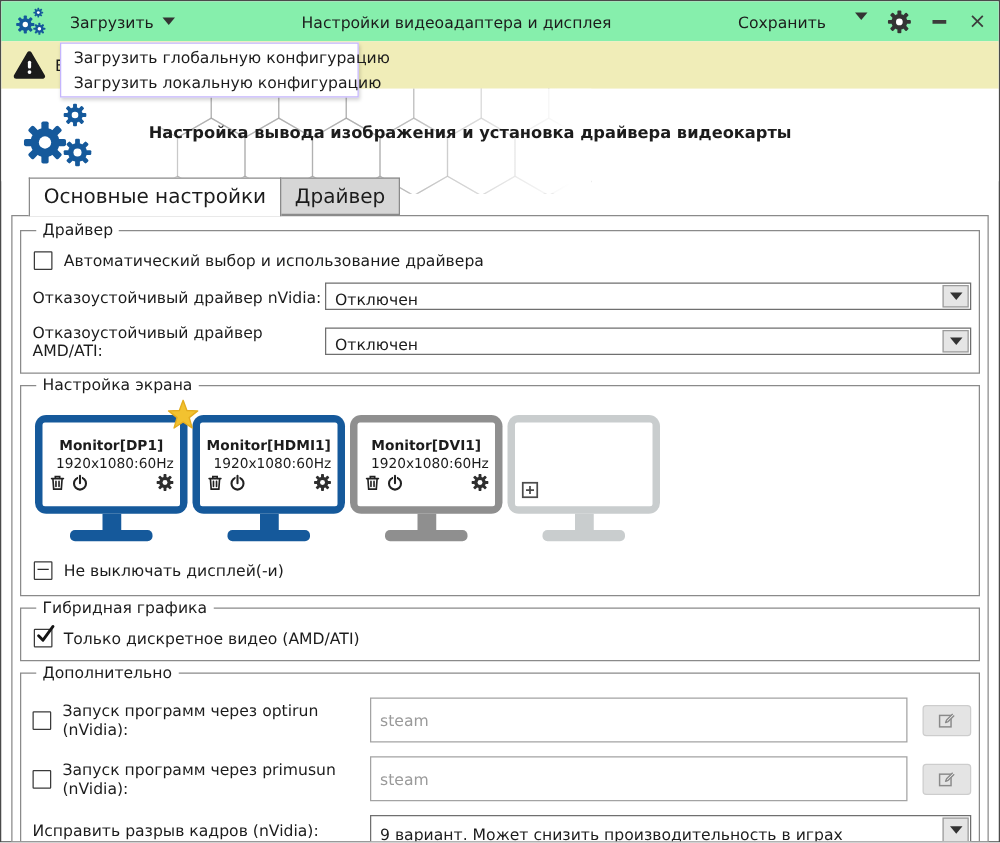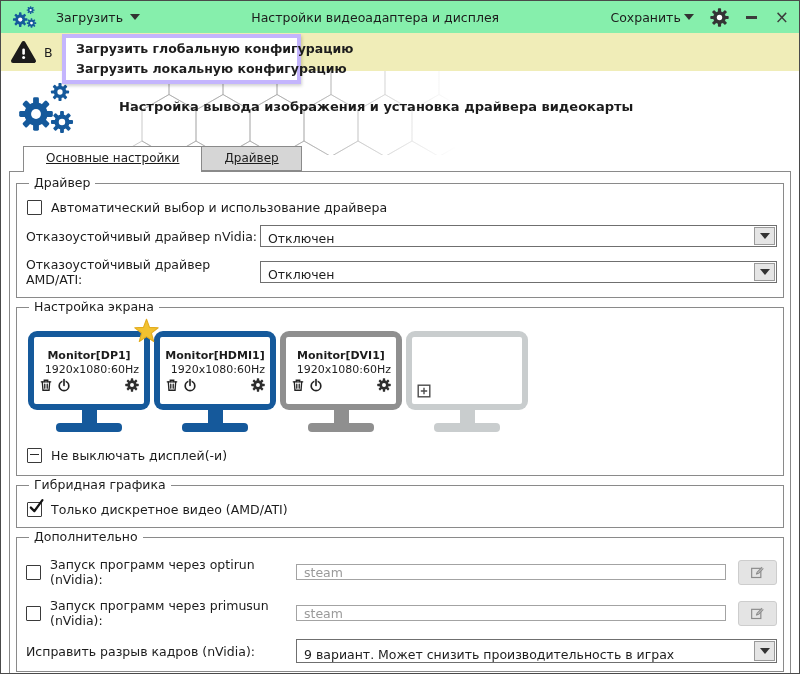--- a/index.html
+++ b/index.html
@@ -10,44 +10,44 @@
     font-size:12.5px;
   }
   svg { display:block; }
   
   .topbar { height:32px; flex:0 0 32px; display:flex; align-items:center; padding:0 10px; background:#86efac; }
   .logo-sm { width:28px; height:26px; color:var(--accent,#15599B); }
   .menu-btn { display:flex; align-items:center; gap:7px; margin-left:17px; cursor:default; }
   .tri-down { width:0; height:0; border-left:5px solid transparent; border-right:5px solid transparent; border-top:6px solid #333; }
   .topbar-title { flex:1; text-align:center; font-size:12.5px; }
   .topbar-right { display:flex; align-items:center; gap:16px; }
-  .save-btn { display:flex; align-items:center; gap:3px; }
+  .save-btn { display:flex; align-items:flex-start; gap:23px; }
   .gear-btn { width:19px; height:19px; color:#343434; }
   .min-btn { width:14px; height:14px; display:flex; align-items:center; justify-content:center; }
   .min-glyph { width:11px; height:0; border-top:3px solid #3c3c3c; }
   .close-btn { font-size:17px; color:#3c3c3c; line-height:14px; }
   
   .warnbar { height:38px; flex:0 0 38px; background:var(--warning-bg,#F0EDB8); display:flex; align-items:center; padding:0 9px; gap:7px; }
   .warn-icon { width:27px; height:24px; }
   
   .dropdown-menu {
-    position:absolute; left:61px; top:33px; width:239px; background:#fff;
-    border:4px solid #c4b5fd; z-index:30; padding:1px 0; box-shadow:1px 2px 3px rgba(0,0,0,.18);font-weight:bold;
+    position:absolute; left:47px; top:33px; width:239px; background:#fff;
+    border:1px solid #c4b5fd; z-index:30; padding:1px 0; box-shadow:1px 2px 3px rgba(0,0,0,.18);
   }
   .dropdown-item { padding:2px 10px 3px; white-space:nowrap; font-size:12.5px; }
   
   .header { height:74px; flex:0 0 74px; position:relative; background:#fff; }
   .hexwrap { position:absolute; left:128px; top:0; width:344px; height:84px; z-index:0; }
   .hexfade { position:absolute; left:128px; top:0; width:344px; height:84px; z-index:1;
              background:linear-gradient(to right, rgba(255,255,255,0) 50%, #fff 95%); }
   .logo-lg { position:absolute; left:14px; top:6px; width:64px; height:62px; color:var(--accent,#15599B); z-index:2; }
   .header-title { position:absolute; left:118px; top:28px; z-index:2; font-weight:bold; font-size:13px; }
   
   .tabs { display:flex; align-items:flex-end; margin-left:22px; height:27px; position:relative; z-index:2; }
-  .tab { background:#d6d6d6; border:1px solid #8a8a8a; padding:4px 22px 5px; margin-right:-1px; font-size:12px;text-decoration:underline; }
+  .tab { background:#d6d6d6; border:1px solid #8a8a8a; padding:4px 11px 5px; margin-right:-1px; font-size:16px; }
   .tab.active { background:#fff; border-bottom:none; padding-bottom:7px; position:relative; top:1px; z-index:3; }
   
   .panel { flex:1 1 auto; margin:0 8px; border:1px solid #8a8a8a; background:#fff; position:relative; z-index:1; padding:2px 0; }
   .group { border:1px solid #8a8a8a; margin:9px 6px 0; padding:6px 6px 8px 8px; position:relative; }
   .group-title { position:absolute; top:-9px; left:12px; background:#fff; padding:0 5px; font-size:12.5px; }
   .row { display:flex; align-items:center; }
   
   .cb { width:15px; height:15px; border:1.6px solid #3a3a3a; background:#fff; flex:0 0 15px; position:relative; border-radius:1px; }
   .cb .dash { position:absolute; left:2px; right:2px; top:5px; border-top:1.8px solid #2c2c2c; }
   .cb svg.check { position:absolute; left:0px; top:-4px; width:16px; height:16px; overflow:visible; }
@@ -79,21 +79,21 @@
   .stand-empty { background:var(--empty,#c9cdce); }
   .star { position:absolute; top:-14px; right:-11px; width:29px; height:29px; z-index:4; }
   .mon-screen.is-empty { justify-content:flex-end; align-items:flex-start; padding-bottom:6px; }
   .keep-on-row { margin:16px 0 4px 2px; }
   
   .hybrid-row { margin:10px 0 2px 2px; }
   
   .extra-row { margin:11px 0 0 1px; gap:0; }
   .extra-lbl { flex:0 0 270px; display:flex; align-items:center; gap:9px; }
   .extra-lbl3 { flex:0 0 270px; }
-  .txt-input { flex:1; height:16px; border:1px solid #a3a3a3; background:#fff; padding:0 7px; font-family:"DejaVu Sans", sans-serif; font-size:12.5px; color:#be185d; }
+  .txt-input { flex:1; height:36px; border:1px solid #a3a3a3; background:#fff; padding:0 7px; font-family:"DejaVu Sans", sans-serif; font-size:12.5px; color:#be185d; }
   .txt-input::placeholder { color:#9a9a9a; opacity:1; }
   .edit-btn { flex:0 0 39px; height:25px; margin-left:12px; background:#e4e4e4; border:1px solid #cdcdcd; border-radius:3px; display:flex; align-items:center; justify-content:center; }
   .edit-btn svg { width:15px; height:15px; color:#8a8a8a; }
   .combo-lg { height:24px; }
   .defs-holder { position:absolute; width:0; height:0; overflow:hidden; }
 </style>
 </head>
 <body>
 
 <svg class="defs-holder" aria-hidden="true">

